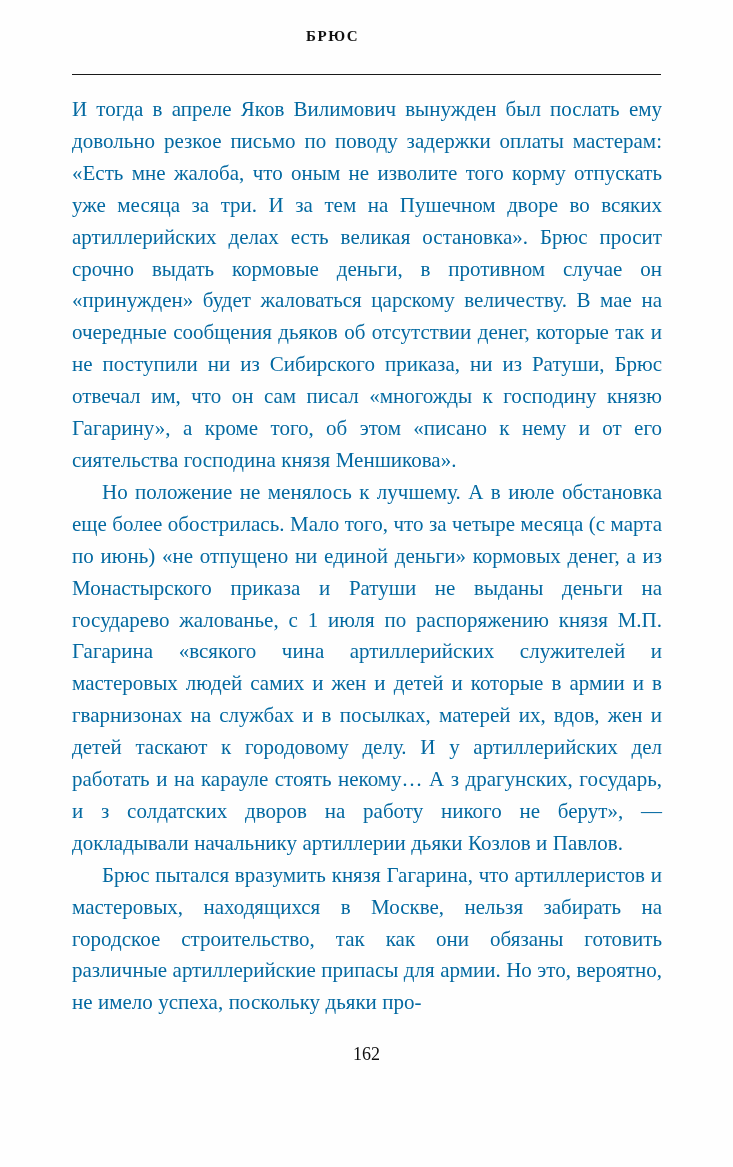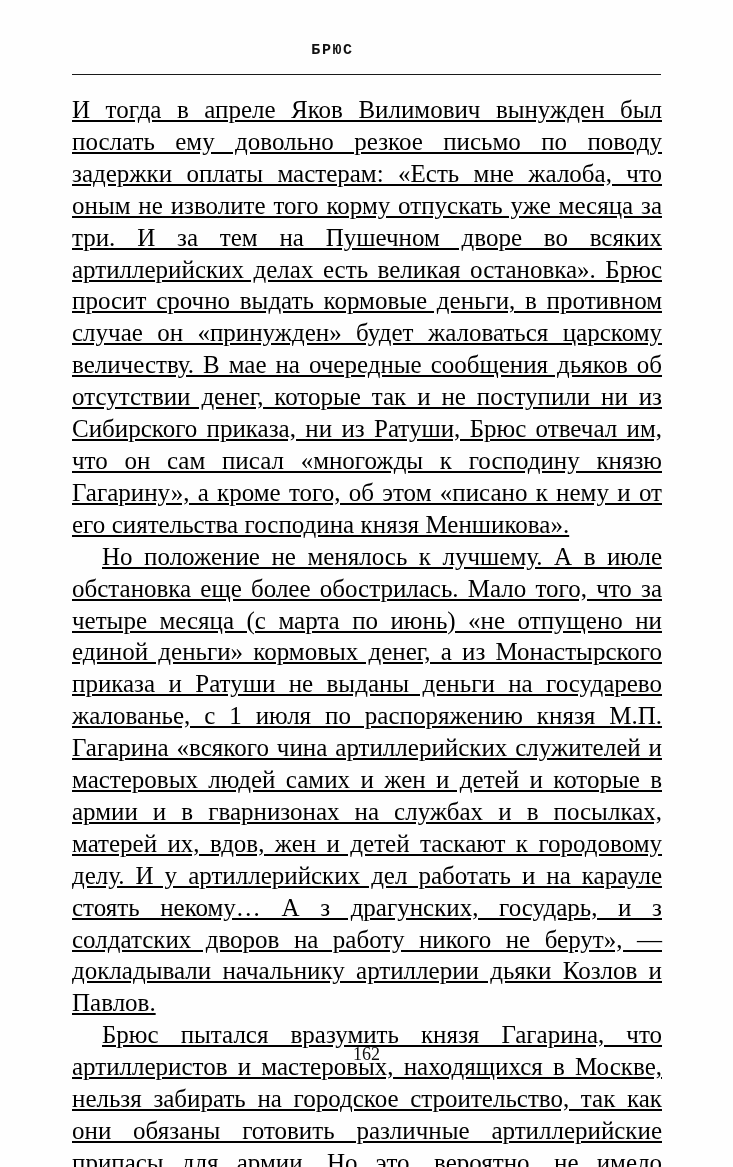--- a/index.html
+++ b/index.html
@@ -17,25 +17,25 @@
   .page {
     position: relative;
     width: 733px;
     height: 1167px;
     box-sizing: border-box;
     padding: 0;
     background: #fefefe;
   }
   .running-head {
     position: absolute;
-    top: 42px;
+    top: 28px;
     left: 0;
     width: 665px;
     text-align: center;
-    font-family: Liberation Mono, monospace;
+    font-family: Liberation Serif, serif;
     font-size: 15px;
     letter-spacing: 1.6px;
     font-weight: 700;
     color: #111111;
   }
   .head-rule {
     position: absolute;
     top: 74px;
     left: 72px;
     width: 589px;
@@ -43,27 +43,26 @@
     background: #1a1a1a;
   }
   .body-text {
     position: absolute;
     top: 94px;
     left: 72px;
     width: 590px;
   }
   .body-text p {
     margin: 0;
-    font-size: 25px;
+    font-size: 21px;
     line-height: 31.9px;
     text-align: justify;
     text-justify: inter-word;
     word-spacing: 0.2px;
-    color: #000000;
-    text-decoration: underline;
+    color: #0369a1;
   }
   .body-text p.indent {
     text-indent: 30px;
   }
   .folio {
     position: absolute;
     top: 1044px;
     left: 0;
     width: 733px;
     text-align: center;

